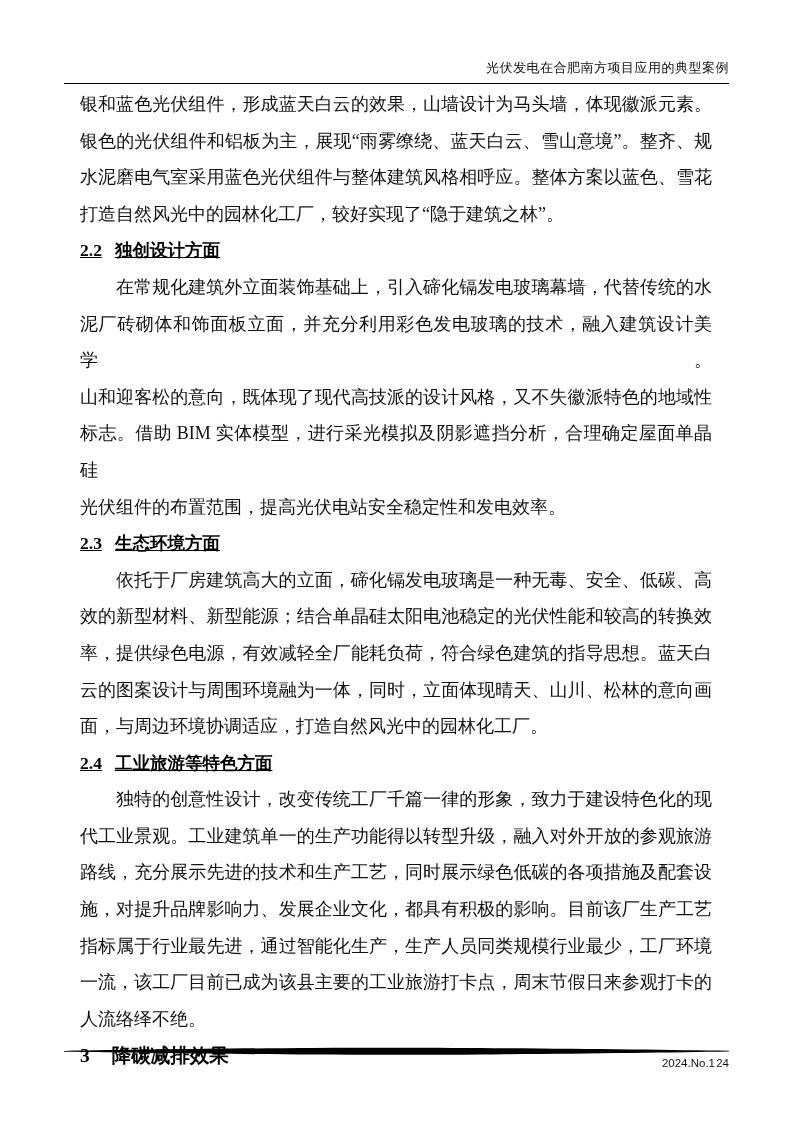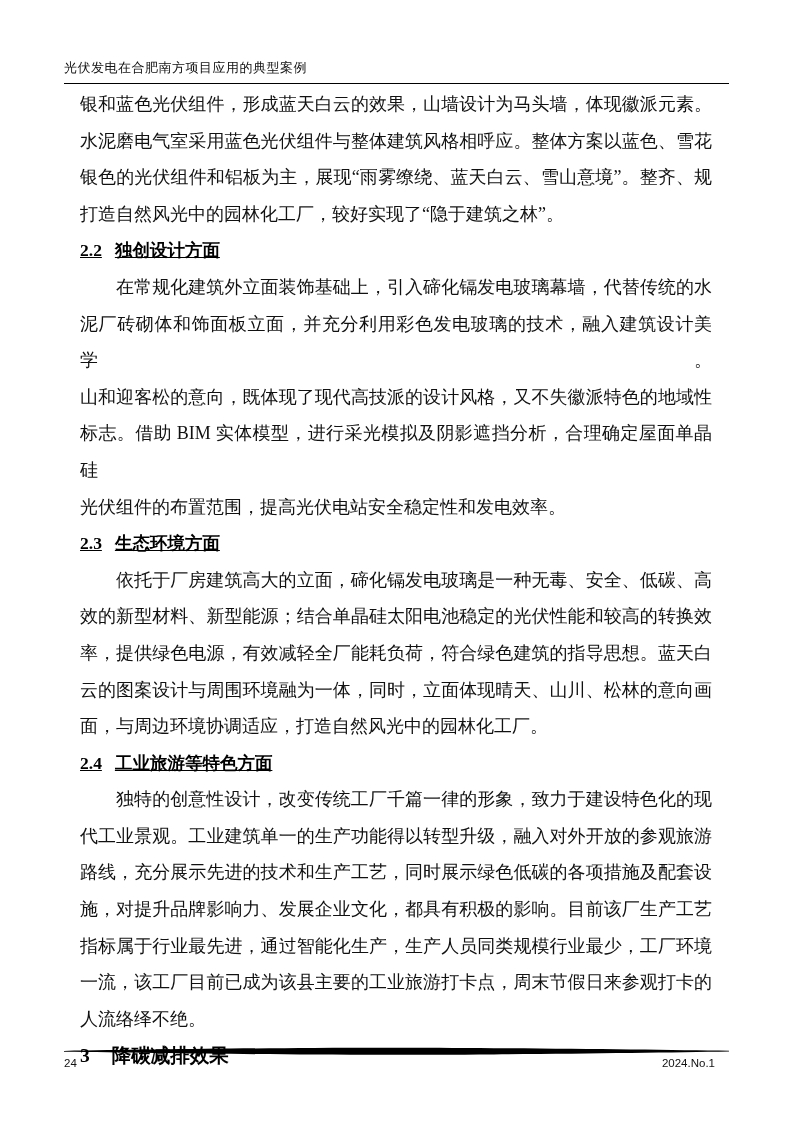--- a/index.html
+++ b/index.html
@@ -13,21 +13,21 @@
     color: #111111;
     font-family: "Liberation Serif", "DejaVu Serif", serif;
     overflow: hidden;
   }
   
   .page-header {
     position: absolute;
     top: 59px;
     left: 64px;
     right: 64px;
-    text-align: left;
+    text-align: right;
     font-size: 13px;
     letter-spacing: 0.5px;
     color: #111111;
     padding-bottom: 6px;
     border-bottom: 1.5px solid #000000;
   }
   
   .document-content {
     position: absolute;
     top: 86px;
@@ -76,42 +76,42 @@
     right: 64px;
     top: 1057px;
     height: 16px;
     font-family: "Liberation Sans", "DejaVu Sans", sans-serif;
     font-size: 11.5px;
     color: #111111;
   }
   .footer-page-number {
     position: absolute;
     left: 0; right: 0;
-    text-align: left;
+    text-align: right;
   }
   .footer-issue {
     position: absolute;
     right: 14px;
     top: 0;
   }
 </style>
 </head>
 <body>
 
 <div class="page">
 
   <div class="page-header">
     <span>光伏发电在合肥南方项目应用的典型案例</span>
   </div>
 
   <div class="document-content">
       <div class="paragraph">
         <div class="line">银和蓝色光伏组件，形成蓝天白云的效果，山墙设计为马头墙，体现徽派元素。</div>
+        <div class="line">银色的光伏组件和铝板为主，展现“雨雾缭绕、蓝天白云、雪山意境”。整齐、规</div>
         <div class="line">水泥磨电气室采用蓝色光伏组件与整体建筑风格相呼应。整体方案以蓝色、雪花</div>
-        <div class="line">银色的光伏组件和铝板为主，展现“雨雾缭绕、蓝天白云、雪山意境”。整齐、规</div>
         <div class="line last">打造自然风光中的园林化工厂，较好实现了“隐于建筑之林”。</div>
       </div>
       <div class="h2"><span class="num">2.2</span><span class="title">独创设计方面</span></div>
       <div class="paragraph">
         <div class="line indent">在常规化建筑外立面装饰基础上，引入碲化镉发电玻璃幕墙，代替传统的水</div>
         <div class="line">泥厂砖砌体和饰面板立面，并充分利用彩色发电玻璃的技术，融入建筑设计美学。</div>
         <div class="line">山和迎客松的意向，既体现了现代高技派的设计风格，又不失徽派特色的地域性</div>
         <div class="line">标志。借助 BIM 实体模型，进行采光模拟及阴影遮挡分析，合理确定屋面单晶硅</div>
         <div class="line last">光伏组件的布置范围，提高光伏电站安全稳定性和发电效率。</div>
       </div>

